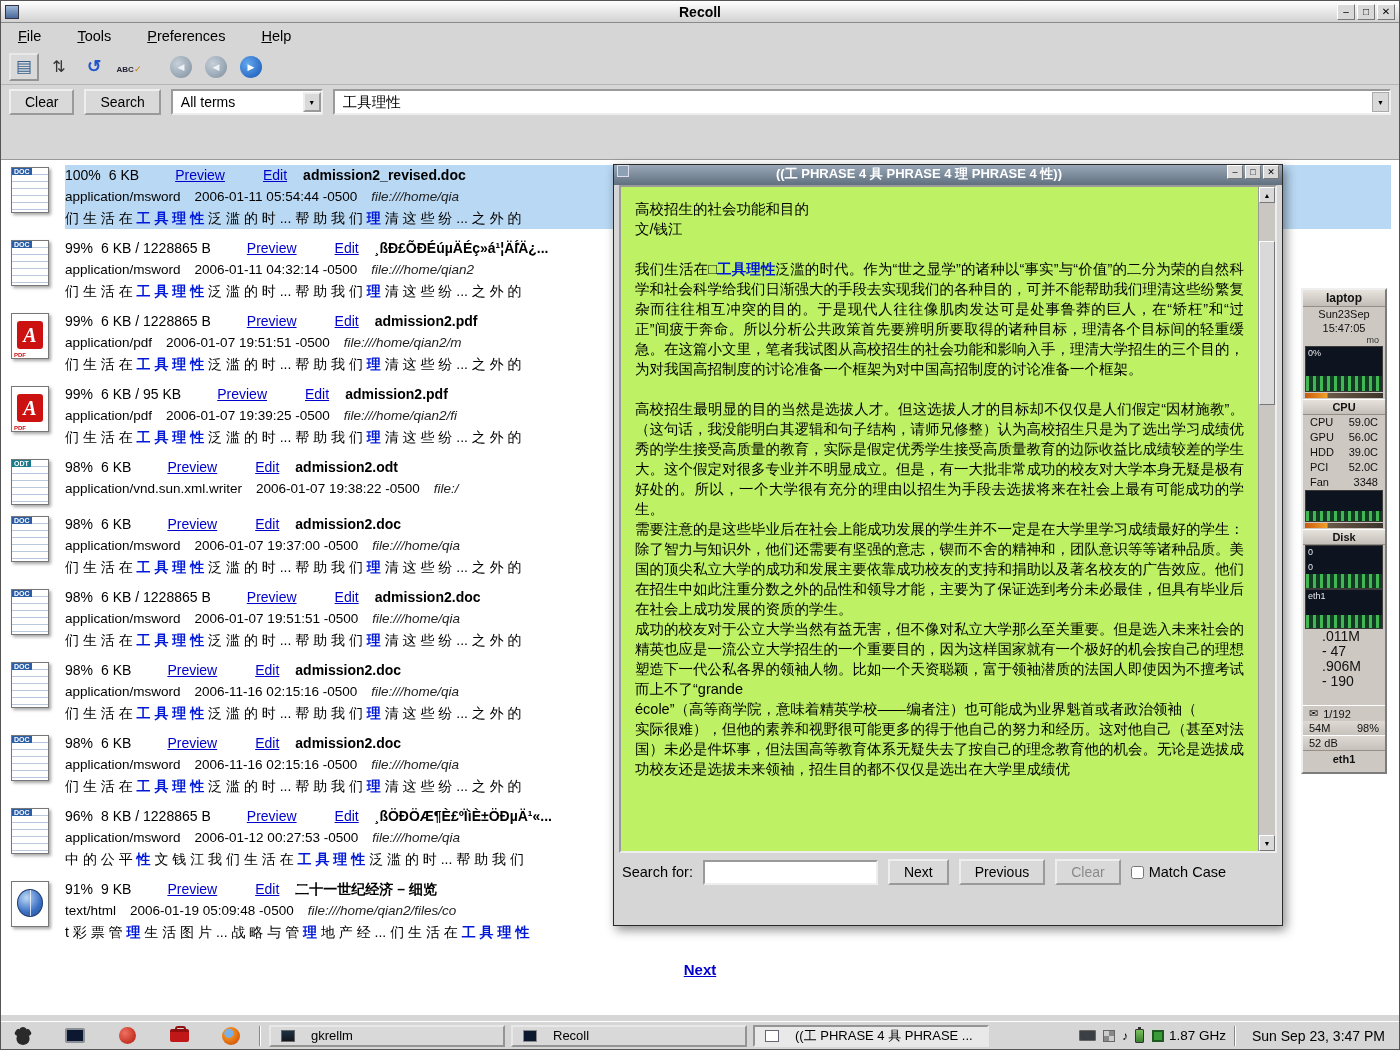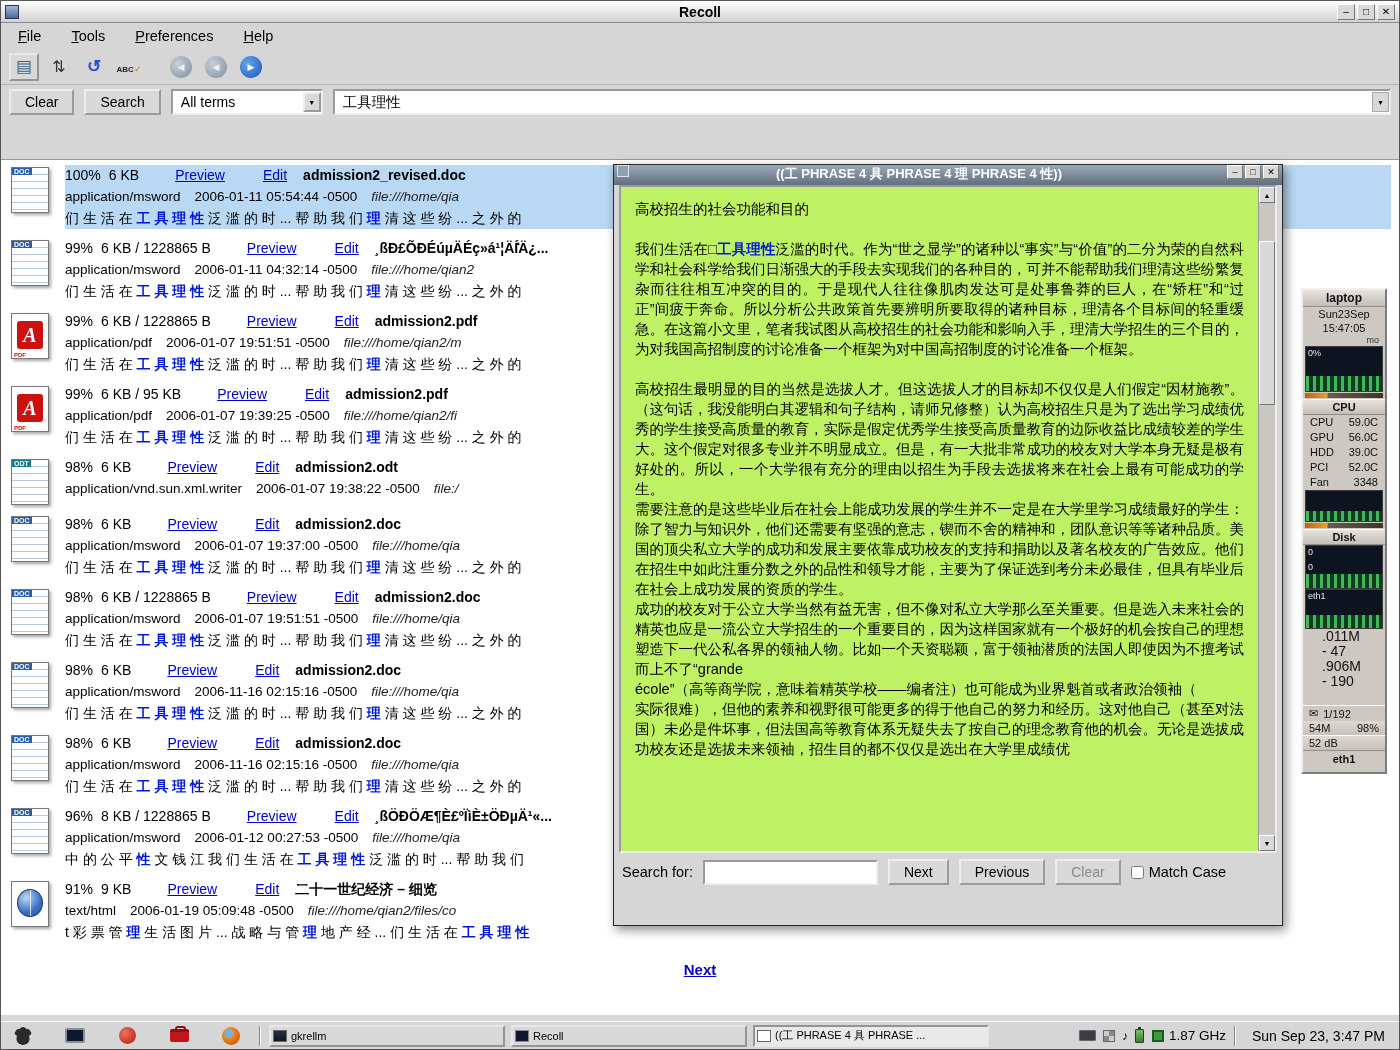--- a/index.html
+++ b/index.html
@@ -7,21 +7,21 @@
   body { font-family:"Liberation Sans", sans-serif; background:#d6d6d6; overflow:hidden; }
   .screen { position:relative; width:1400px; height:1050px; background:#d6d6d6; border:1px solid #555; }
 
   
   .titlebar { position:absolute; top:0; left:0; right:0; height:22px; background:linear-gradient(#ffffff,#d2d2d2); border-bottom:1px solid #8a8a8a; display:flex; align-items:center; padding:0 4px; }
   .wicon { width:14px; height:14px; background:linear-gradient(#9db8d8,#4a6a9a); border:1px solid #334; }
   .wtitle { position:absolute; left:0; right:0; text-align:center; font-weight:bold; font-size:14px; color:#000; }
   .wbtns { margin-left:auto; display:flex; gap:2px; z-index:2; }
   .wbtn { width:18px; height:16px; font-size:10px; line-height:14px; text-align:center; border:1px solid; border-color:#fff #777 #777 #fff; background:#d9d9d9; cursor:default; }
 
-  .menubar { position:absolute; top:22px; left:0; right:0; height:26px; display:flex; align-items:center; gap:12px; padding:0 8px; font-size:14.5px; background:#d6d6d6; }
+  .menubar { position:absolute; top:22px; left:0; right:0; height:26px; display:flex; align-items:center; gap:18px; padding:0 8px; font-size:14.5px; background:#d6d6d6; }
   .menu-item { padding:3px 9px; }
 
   .toolbar { position:absolute; top:48px; left:0; right:0; height:36px; display:flex; align-items:center; gap:5px; padding:0 8px; border-bottom:1px solid #b5b5b5; }
   .tbtn { width:30px; height:28px; display:flex; align-items:center; justify-content:center; position:relative; }
   .tbtn.framed { border:2px outset #e8e8e8; background:#d9d9d9; }
   .tsep { width:12px; }
   .i-table::before { content:"▤"; color:#35618e; font-size:17px; }
   .i-sort::before { content:"⇅"; color:#333; font-size:16px; }
   .i-hist::before { content:"↺"; color:#2255cc; font-size:17px; font-weight:bold; }
   .i-abc { flex-direction:column; }
@@ -119,21 +119,21 @@
   .taskbar { position:absolute; left:0; right:0; bottom:0; height:28px; background:#d6d6d6; border-top:1px solid #fff; display:flex; align-items:center; padding:0 6px; gap:8px; z-index:10; }
   .launchers { display:flex; align-items:center; gap:28px; padding:0 8px 0 4px; }
   .launch { width:24px; height:22px; display:flex; align-items:center; justify-content:center; }
   .li-paw { width:18px; height:18px; border-radius:50%; background:radial-gradient(circle at 50% 65%, #2a2a2a 6px, transparent 7px), radial-gradient(circle at 22% 30%, #2a2a2a 3px, transparent 4px), radial-gradient(circle at 50% 18%, #2a2a2a 3px, transparent 4px), radial-gradient(circle at 78% 30%, #2a2a2a 3px, transparent 4px); }
   .li-term, .ti-term { width:20px; height:15px; background:#0c1830; border:2px solid #8a8f96; border-radius:2px; }
   .li-red { width:17px; height:17px; border-radius:50%; background:radial-gradient(circle at 35% 35%, #f07060, #b01808); }
   .li-box { width:19px; height:13px; background:#c01818; border-top:3px solid #901010; border-radius:2px; position:relative; }
   .li-box::before { content:""; position:absolute; top:-6px; left:5px; width:7px; height:4px; border:2px solid #901010; border-bottom:none; border-radius:3px 3px 0 0; }
   .li-ffx { width:18px; height:18px; border-radius:50%; background:radial-gradient(circle at 38% 35%, #7ab0ea 26%, #f08c1a 30%, #d4590e 75%); }
   .tasks { display:flex; gap:6px; }
-  .task { width:236px; height:22px; display:flex; align-items:center; gap:4px; padding:0 2px; border:2px outset #e8e8e8; background:#d9d9d9; font-size:11px; white-space:nowrap; overflow:hidden; }
+  .task { width:236px; height:22px; display:flex; align-items:center; gap:16px; padding:0 10px; border:2px outset #e8e8e8; background:#d9d9d9; font-size:13px; white-space:nowrap; overflow:hidden; }
   .task.active { border-style:inset; background:#e9e9e9; }
   .ticon { flex:none; width:14px; height:12px; }
   .ti-chart { background:linear-gradient(#203040,#101820); border:1px solid #666; }
   .ti-term2 { background:#0c1830; border:1px solid #888; }
   .ti-doc { background:#fff; border:1px solid #667; }
   .tray { margin-left:auto; display:flex; align-items:center; gap:7px; }
   .tr-kbd { width:17px; height:11px; background:#3a3f46; border-radius:2px; box-shadow:inset 0 0 0 1px #666; }
   .tr-grid { width:12px; height:12px; background:conic-gradient(#888 0 25%, #ccc 0 50%, #888 0 75%, #ccc 0); border:1px solid #666; }
   .tr-spk { font-size:12px; line-height:12px; }
   .tr-bat { width:9px; height:14px; background:linear-gradient(#7ac060,#3a8030); border:1px solid #333; border-radius:1px; position:relative; }
@@ -308,20 +308,21 @@
       <span class="ptext">((工 PHRASE 4 具 PHRASE 4 理 PHRASE 4 性))</span>
       <span class="pbtns">
         <span class="pbtn">–</span>
         <span class="pbtn">□</span>
         <span class="pbtn">✕</span>
       </span>
     </div>
     <div class="pbody">
       <div class="pcontent">
           <div class="para"><span>高校招生的社会功能和目的</span></div>
+          <div class="para"><span>文/钱江</span></div>
           <div class="para gap"><span>我们生活在□</span><span class="hl">工具理性</span><span>泛滥的时代。作为“世之显学”的诸种以“事实”与“价值”的二分为荣的自然科学和社会科学给我们日渐强大的手段去实现我们的各种目的，可并不能帮助我们理清这些纷繁复杂而往往相互冲突的目的。于是现代人往往像肌肉发达可是处事鲁莽的巨人，在“矫枉”和“过正”间疲于奔命。所以分析公共政策首先要辨明所要取得的诸种目标，理清各个目标间的轻重缓急。在这篇小文里，笔者我试图从高校招生的社会功能和影响入手，理清大学招生的三个目的，为对我国高招制度的讨论准备一个框架为对中国高招制度的讨论准备一个框架。</span></div>
           <div class="para gap"><span>高校招生最明显的目的当然是选拔人才。但这选拔人才的目标却不仅仅是人们假定“因材施教”。（这句话，我没能明白其逻辑和句子结构，请师兄修整）认为高校招生只是为了选出学习成绩优秀的学生接受高质量的教育，实际是假定优秀学生接受高质量教育的边际收益比成绩较差的学生大。这个假定对很多专业并不明显成立。但是，有一大批非常成功的校友对大学本身无疑是极有好处的。所以，一个大学很有充分的理由以招生为手段去选拔将来在社会上最有可能成功的学生。</span></div>
           <div class="para"><span>需要注意的是这些毕业后在社会上能成功发展的学生并不一定是在大学里学习成绩最好的学生：除了智力与知识外，他们还需要有坚强的意志，锲而不舍的精神和，团队意识等等诸种品质。美国的顶尖私立大学的成功和发展主要依靠成功校友的支持和捐助以及著名校友的广告效应。他们在招生中如此注重分数之外的品性和领导才能，主要为了保证选到考分未必最佳，但具有毕业后在社会上成功发展的资质的学生。</span></div>
           <div class="para"><span>成功的校友对于公立大学当然有益无害，但不像对私立大学那么至关重要。但是选入未来社会的精英也应是一流公立大学招生的一个重要目的，因为这样国家就有一个极好的机会按自己的理想塑造下一代公私各界的领袖人物。比如一个天资聪颖，富于领袖潜质的法国人即使因为不擅考试而上不了“grande</span></div>
           <div class="para"><span>école”（高等商学院，意味着精英学校——编者注）也可能成为业界魁首或者政治领袖（</span></div>
           <div class="para"><span>实际很难），但他的素养和视野很可能更多的得于他自己的努力和经历。这对他自己（甚至对法国）未必是件坏事，但法国高等教育体系无疑失去了按自己的理念教育他的机会。无论是选拔成功校友还是选拔未来领袖，招生目的都不仅仅是选出在大学里成绩优</span></div>
         </div>
       <div class="pscroll">
         <div class="sarrow">▲</div>
         <div class="strack">

